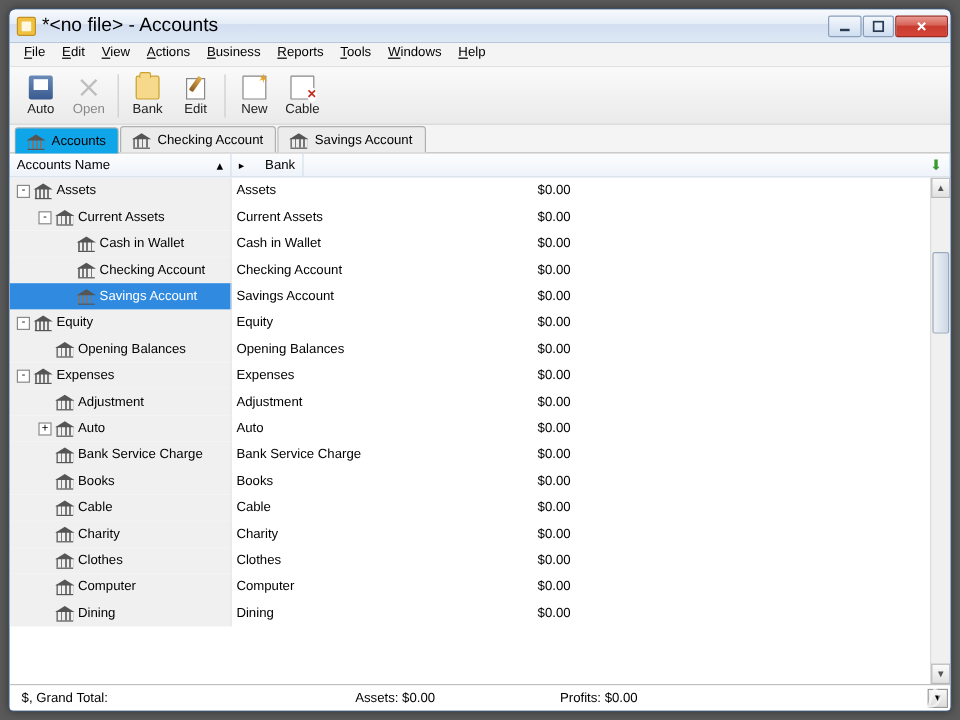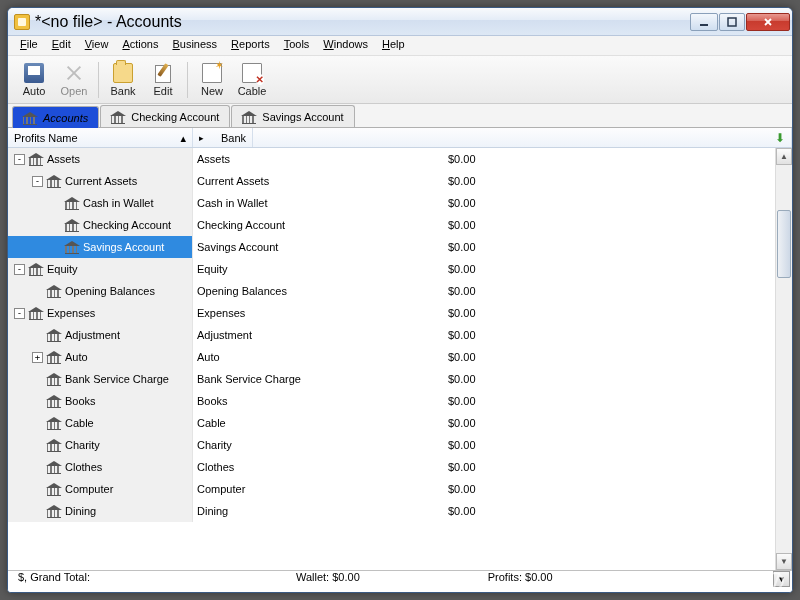--- a/index.html
+++ b/index.html
@@ -38,21 +38,21 @@
 .ticon.edit { position:relative; }
 .ticon.edit::before { content:""; position:absolute; left:2px; top:2px; width:14px; height:16px; background:#fff; border:1px solid #888;}
 .ticon.edit::after { content:""; position:absolute; left:8px; top:0; width:4px; height:14px; background:linear-gradient(to bottom,#e0b050,#8a5a20); transform:rotate(35deg); border-radius:1px;}
 .ticon.new { position:relative; background:#fff; border:1px solid #888; border-radius:1px; }
 .ticon.new::after { content:"✶"; position:absolute; right:-3px; top:-5px; color:#e8a020; font-size:11px;}
 .ticon.delete { position:relative; background:#fff; border:1px solid #888; border-radius:1px; }
 .ticon.delete::after { content:"✕"; position:absolute; right:-3px; bottom:-3px; color:#c03020; font-size:10px; font-weight:bold; background:#fff; border-radius:50%;}
 
 .tabs { height: 24px; background: #f4f4f4; display: flex; align-items: flex-end; padding: 0 4px; border-bottom: 1px solid #b0b0b0; }
 .tab { height: 22px; padding: 0 10px; display: flex; align-items: center; gap: 4px; background: #ececec; border: 1px solid #b0b0b0; border-bottom: none; border-radius: 3px 3px 0 0; margin-right: 1px; cursor: default; font-size: 11px; }
-.tab.active { background: #1d4ed8; position: relative; top: 1px; font-style: italic; }
+.tab.active { background: #0ea5e9; position: relative; top: 1px; }
 .tab .bank-icon { width: 12px; height: 10px; }
 
 .columns { height: 20px; background: linear-gradient(to bottom, #fdfdfe, #eef3fa); border-bottom: 1px solid #c8d4e3; display: flex; align-items: center; font-size: 11px; }
 .columns .col { height: 100%; display: flex; align-items: center; padding: 0 6px; border-right: 1px solid #d5dfec; position: relative; }
 .col-name { width: 185px; }
 .col-desc { width: 255px; }
 .col-total { width: 60px; justify-content: flex-end; }
 .col-rest { flex: 1; justify-content: flex-end; padding-right: 20px; }
 .sort-arrow { position:absolute; right:6px; top:4px; }
 
@@ -68,24 +68,24 @@
 .expander.none { border: none; background: transparent; }
 .bank-icon { display: inline-block; width: 14px; height: 11px; margin-right: 4px; position: relative; vertical-align: middle; }
 .bank-icon::before { content:""; position:absolute; left:0; top:3px; width:14px; height:8px; background:repeating-linear-gradient(to right,#777 0,#777 1.5px,transparent 1.5px,transparent 3.5px); border-bottom:1.5px solid #555;}
 .bank-icon::after { content:""; position:absolute; left:-1px; top:-1px; width:0; height:0; border-left:8px solid transparent; border-right:8px solid transparent; border-bottom:5px solid #555;}
 
 .vscroll { width: 17px; background: #f0f0f0; border-left: 1px solid #dcdcdc; display: flex; flex-direction: column; }
 .vs-btn { height: 17px; background: linear-gradient(to bottom,#fbfbfb,#e1e1e1); border: 1px solid #b8b8b8; display:flex; align-items:center; justify-content:center; font-size:8px; color:#555;}
 .vs-track { flex:1; position:relative; }
 .vs-thumb { position:absolute; left:1px; right:1px; top:45px; height:68px; background:linear-gradient(to right,#eef1f5,#cdd8e6); border:1px solid #9ab; border-radius:2px;}
 
-.statusbar { height: 22px; border-top: 1px solid #c0c0c0; background: #fff; display: flex; align-items: flex-start; font-size: 11px; padding: 0 2px; }
+.statusbar { height: 22px; border-top: 1px solid #c0c0c0; background: #fff; display: flex; align-items: center; font-size: 11px; padding: 0 2px; }
 .statusbar .status-seg { padding: 0 8px; }
 .statusbar .status-assets { margin-left: 190px; }
-.statusbar .status-profits { margin-left: 112px; }
+.statusbar .status-profits { margin-left: 88px; }
 .statusbar .dropdown-btn { margin-left:auto; width:17px; height:16px; border:1px solid #999; background:linear-gradient(to bottom,#f8f8f8,#dcdcdc); display:flex; align-items:center; justify-content:center; font-size:8px;}
 
 .watermark { position: absolute; right: 12px; bottom: 8px; color: rgba(255,255,255,0.55); font-size: 18px; font-weight: 600; letter-spacing: 1px; font-family: Arial, sans-serif; }
 .watermark .globe { display:inline-block; width:18px; height:18px; border:2px solid rgba(255,255,255,0.55); border-radius:50%; vertical-align:-3px; margin-right:4px; position:relative;}
 .watermark .globe::after{content:""; position:absolute; left:7px; top:-2px; width:2px; height:20px; background:rgba(255,255,255,0.55); transform:rotate(20deg);}
 </style>
 </head>
 <body>
 
 <div class="window">
@@ -163,21 +163,21 @@
         <span>Checking Account</span>
       </div>
       <div class="tab">
         <span class="bank-icon"></span>
         <span>Savings Account</span>
       </div>
     </div>
 
   <div class="columns">
     <div class="col col-name">
-      <span>Profits Name</span>
+      <span>Accounts Name</span>
       <span class="sort-arrow">▴</span>
     </div>
     <div class="col col-total">
       <span style="font-size:9px; margin-right:auto;">▸</span>
       <span>Bank</span>
     </div>
     <div class="col col-rest">
       <span style="color:#3a9a30; font-size:12px;">⬇</span>
     </div>
   </div>
@@ -359,20 +359,20 @@
       <div class="vs-btn">▲</div>
       <div class="vs-track">
           <div class="vs-thumb"></div>
         </div>
       <div class="vs-btn">▼</div>
     </div>
   </div>
 
   <div class="statusbar">
     <span class="status-seg">$, Grand Total:</span>
-    <span class="status-seg status-assets">Wallet:  $0.00</span>
+    <span class="status-seg status-assets">Assets:  $0.00</span>
     <span class="status-seg status-profits">Profits:  $0.00</span>
     <span class="dropdown-btn">▼</span>
   </div>
 
 </div>
 
 <div class="watermark"><span class="globe"></span></div>
 
 </body></html>

